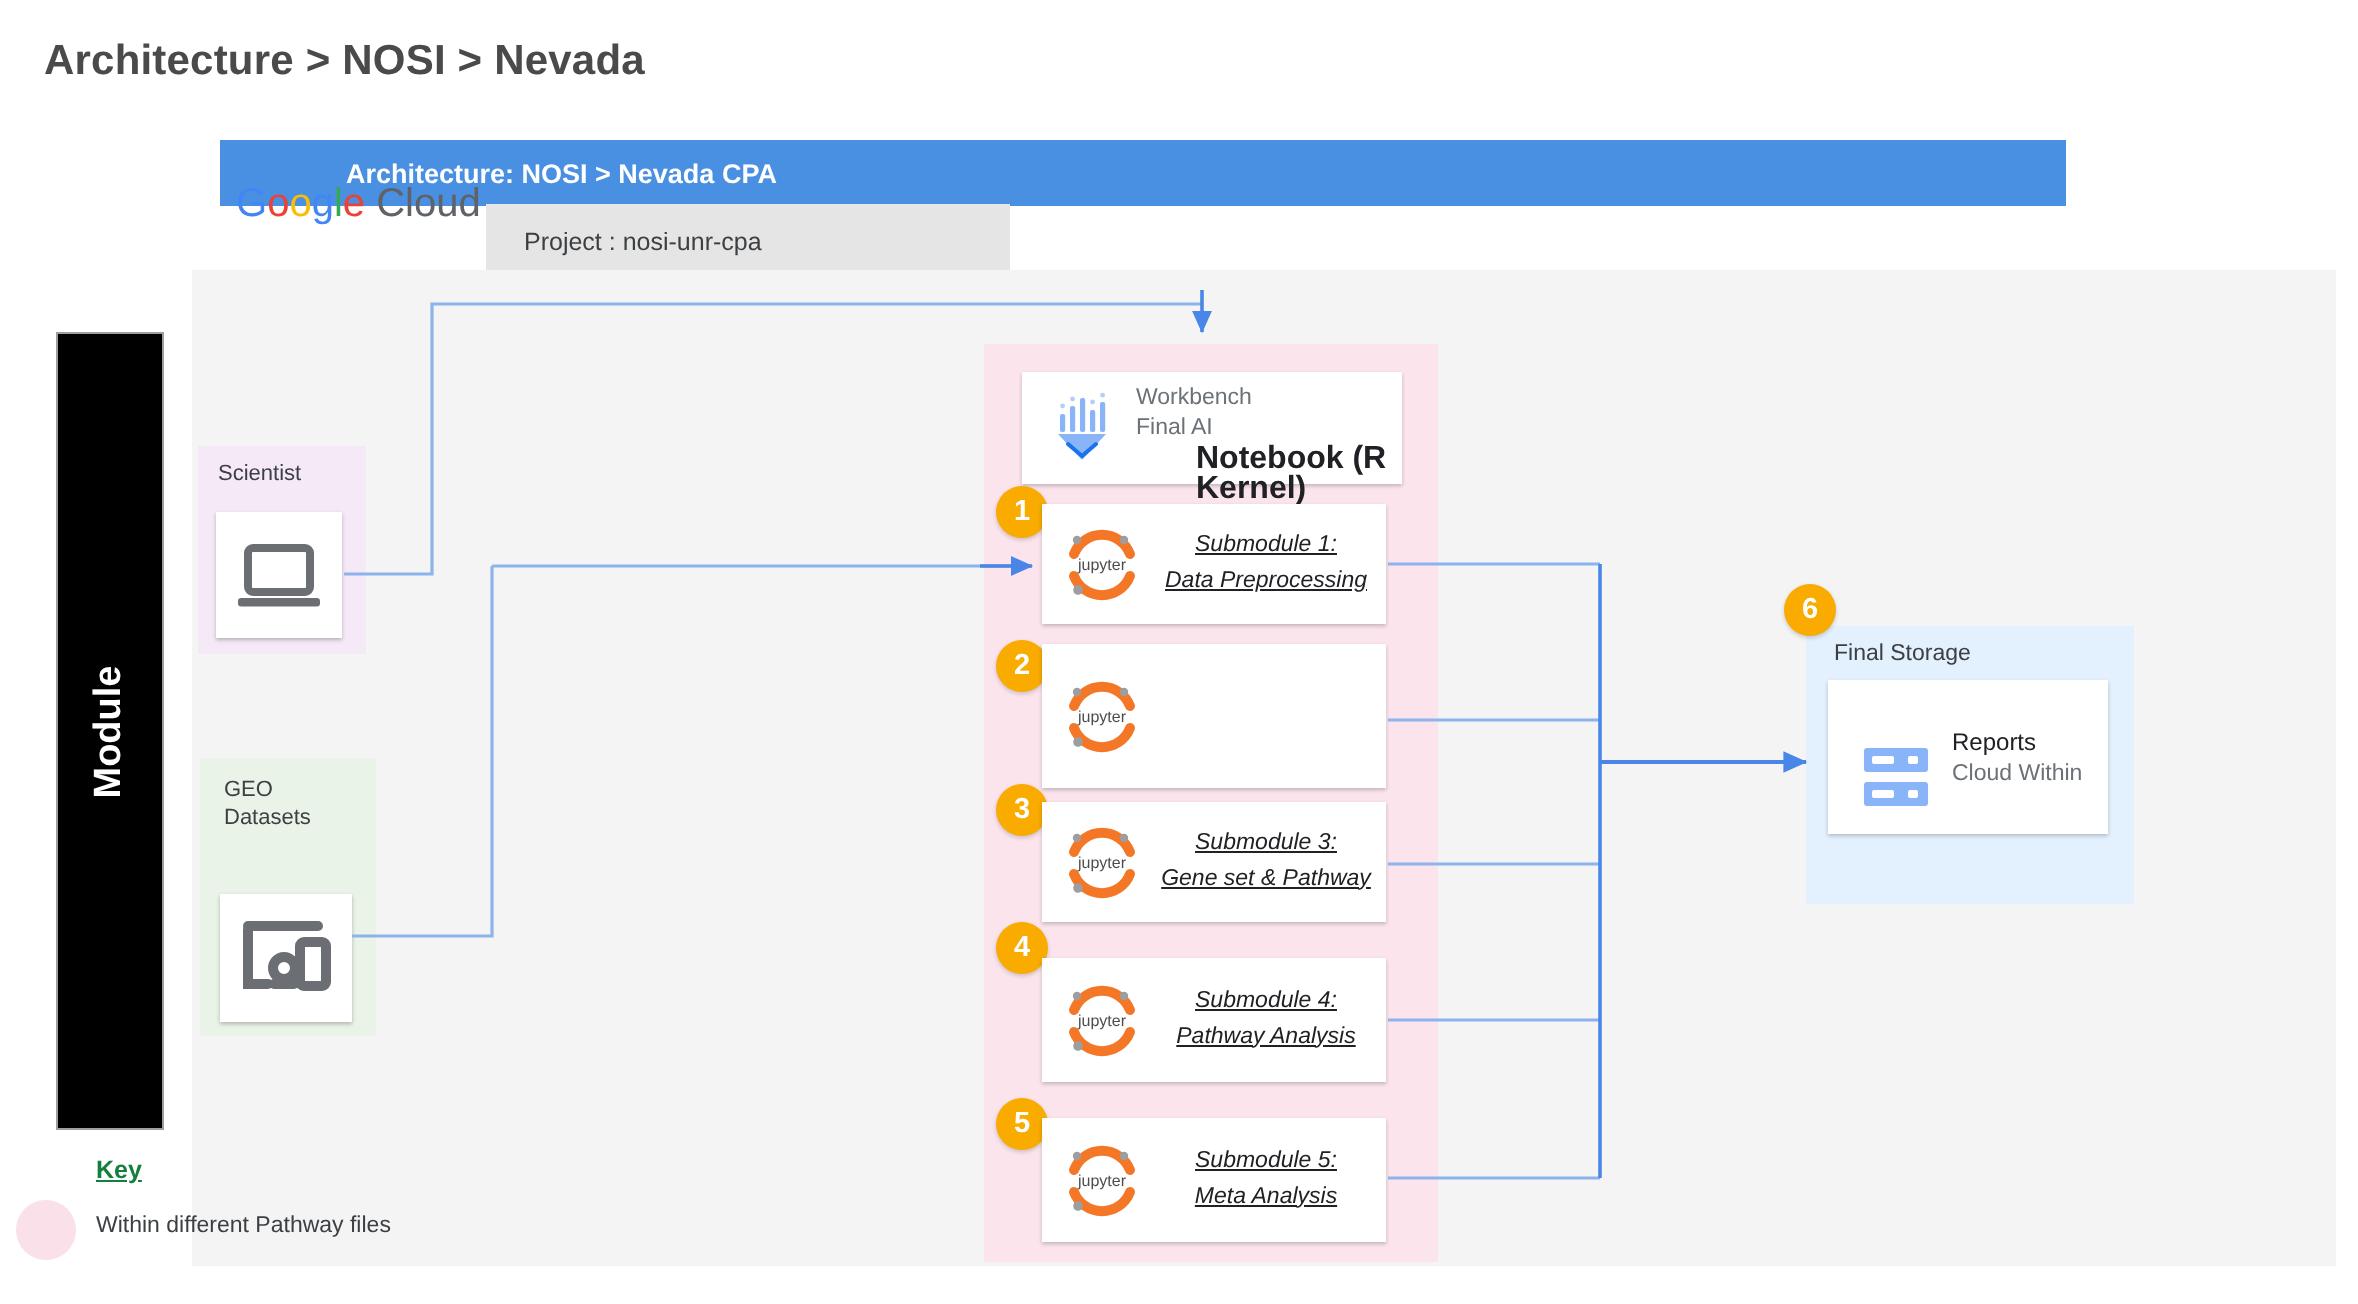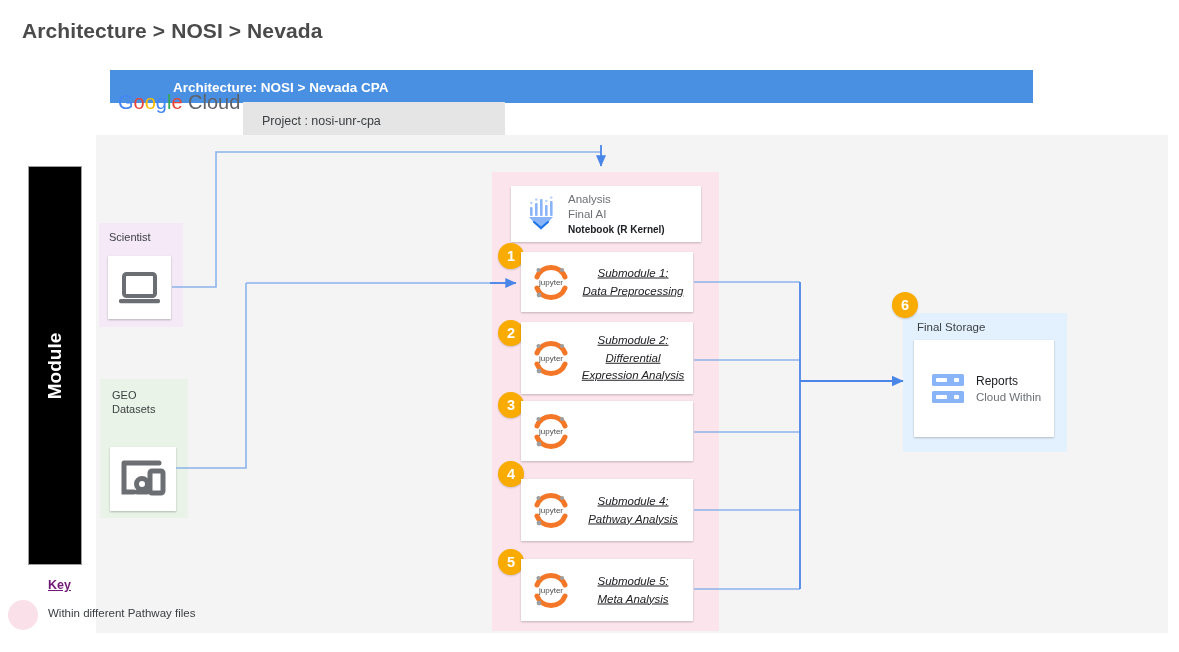--- a/index.html
+++ b/index.html
@@ -64,21 +64,21 @@
     box-sizing:border-box;
   }
   #module-bar .lbl{
     position:absolute;left:50%;top:50%;
     transform:translate(-50%,-50%) rotate(-90deg);
     color:#ffffff;font-size:19px;font-weight:bold;white-space:nowrap;
   }
 
   
   #key-title{
-    left:48px;top:578px;font-size:12.5px;font-weight:bold;color:#701a75;
+    left:48px;top:578px;font-size:12.5px;font-weight:bold;color:#15803d;
     text-decoration:underline;
   }
   #key-dot{
     left:8px;top:600px;width:30px;height:30px;border-radius:50%;
     background:#fae0e8;
   }
   #key-text{
     left:48px;top:606px;width:170px;
     font-size:11.5px;color:#3c4043;line-height:15px;
   }
@@ -118,21 +118,21 @@
   
   #workbench-card{
     left:511px;top:186px;width:190px;height:56px;
     background:#ffffff;box-shadow:0 1px 2px rgba(0,0,0,.22);
   }
   #workbench-card .txtcol{
     position:absolute;left:57px;top:6px;
   }
   #workbench-card .l1{font-size:11.5px;color:#6b7177;line-height:15px;}
   #workbench-card .l2{font-size:11.5px;color:#6b7177;line-height:15px;}
-  #workbench-card .l3{font-size:10px;color:#202124;font-weight:bold;line-height:15px;}
+  #workbench-card .l3{font-size:16px;color:#202124;font-weight:bold;line-height:15px;margin-left:30px;}
 
   
   .submodule-card{
     position:absolute;left:521px;width:172px;
     background:#ffffff;box-shadow:0 1px 2px rgba(0,0,0,.22);
   }
   .submodule-card .label{
     position:absolute;left:57px;right:5px;top:50%;transform:translateY(-50%);
     text-align:center;font-size:11.5px;color:#202124;line-height:17.5px;
     text-decoration:underline;
@@ -150,21 +150,21 @@
 
   
   #final-storage-group{
     left:903px;top:313px;width:164px;height:139px;
     background:#e3f0fd;
   }
   #final-storage-group .glabel{
     position:absolute;left:14px;top:8px;font-size:11.5px;color:#3c4043;
   }
   #reports-card{
-    left:914px;top:340px;width:140px;height:97px;
+    left:914px;top:340px;width:140px;height:77px;
     background:#ffffff;box-shadow:0 1px 2px rgba(0,0,0,.22);
   }
   #reports-card .txtcol{position:absolute;left:62px;top:50%;transform:translateY(-50%);}
   #reports-card .l1{font-size:12px;color:#202124;line-height:16px;}
   #reports-card .l2{font-size:11.5px;color:#6b7177;line-height:16px;}
 
   
   #wires{left:0;top:0;width:1179px;height:652px;pointer-events:none;}
 </style>
 </head>
@@ -228,21 +228,21 @@
     <g fill="#8ab4f8" opacity=".65">
       <circle cx="10.3" cy="9" r="1.2"></circle>
         <circle cx="15.3" cy="5.5" r="1.2"></circle>
       <circle cx="25.3" cy="7" r="1.2"></circle>
         <circle cx="30.3" cy="3.6" r="1.2"></circle>
     </g>
     <path d="M8 23 H32 L20 36 Z" fill="#8ab4f8"></path>
     <path d="M13 28 L20 34 L27 28" fill="none" stroke="#1a73e8" stroke-width="2" stroke-linecap="round" stroke-linejoin="round"></path>
   </svg>
   <div class="txtcol">
-    <div class="l1">Analysis</div>
+    <div class="l1">Workbench</div>
     <div class="l2">Final AI</div>
     <div class="l3">Notebook (R Kernel)</div>
   </div>
 </div>
 
 <div id="submodules-host">
     <div class="badge" style="left: 498px; top: 243px;">1</div>
     <div class="submodule-card" style="top: 252px; height: 60px;">
       <svg class="jup" width="44" height="44" viewBox="0 0 44 44">
         <path d="M8 17 A15 15 0 0 1 36 17" fill="none" stroke="#F37726" stroke-width="5" stroke-linecap="round"></path>
@@ -257,32 +257,32 @@
     <div class="badge" style="left: 498px; top: 320px;">2</div>
     <div class="submodule-card" style="top: 322px; height: 72px;">
       <svg class="jup" width="44" height="44" viewBox="0 0 44 44">
         <path d="M8 17 A15 15 0 0 1 36 17" fill="none" stroke="#F37726" stroke-width="5" stroke-linecap="round"></path>
         <path d="M8 28 A15 15 0 0 0 36 28" fill="none" stroke="#F37726" stroke-width="5" stroke-linecap="round"></path>
         <circle cx="9.5" cy="10" r="2.1" fill="#9e9e9e"></circle>
         <circle cx="33" cy="10" r="2.1" fill="#9e9e9e"></circle>
         <circle cx="10" cy="35" r="2.4" fill="#9e9e9e"></circle>
         <text x="22" y="25" font-family="Liberation Sans, sans-serif" font-size="8" fill="#4d4d4d" text-anchor="middle">jupyter</text>
       </svg>
-      <div class="label">Submodule 2:<br>Differential<br>Expression Analysis</div>
     </div>
     <div class="badge" style="left: 498px; top: 392px;">3</div>
     <div class="submodule-card" style="top: 401px; height: 60px;">
       <svg class="jup" width="44" height="44" viewBox="0 0 44 44">
         <path d="M8 17 A15 15 0 0 1 36 17" fill="none" stroke="#F37726" stroke-width="5" stroke-linecap="round"></path>
         <path d="M8 28 A15 15 0 0 0 36 28" fill="none" stroke="#F37726" stroke-width="5" stroke-linecap="round"></path>
         <circle cx="9.5" cy="10" r="2.1" fill="#9e9e9e"></circle>
         <circle cx="33" cy="10" r="2.1" fill="#9e9e9e"></circle>
         <circle cx="10" cy="35" r="2.4" fill="#9e9e9e"></circle>
         <text x="22" y="25" font-family="Liberation Sans, sans-serif" font-size="8" fill="#4d4d4d" text-anchor="middle">jupyter</text>
       </svg>
+      <div class="label">Submodule 3:<br>Gene set &amp; Pathway</div>
     </div>
     <div class="badge" style="left: 498px; top: 461px;">4</div>
     <div class="submodule-card" style="top: 479px; height: 62px;">
       <svg class="jup" width="44" height="44" viewBox="0 0 44 44">
         <path d="M8 17 A15 15 0 0 1 36 17" fill="none" stroke="#F37726" stroke-width="5" stroke-linecap="round"></path>
         <path d="M8 28 A15 15 0 0 0 36 28" fill="none" stroke="#F37726" stroke-width="5" stroke-linecap="round"></path>
         <circle cx="9.5" cy="10" r="2.1" fill="#9e9e9e"></circle>
         <circle cx="33" cy="10" r="2.1" fill="#9e9e9e"></circle>
         <circle cx="10" cy="35" r="2.4" fill="#9e9e9e"></circle>
         <text x="22" y="25" font-family="Liberation Sans, sans-serif" font-size="8" fill="#4d4d4d" text-anchor="middle">jupyter</text>

